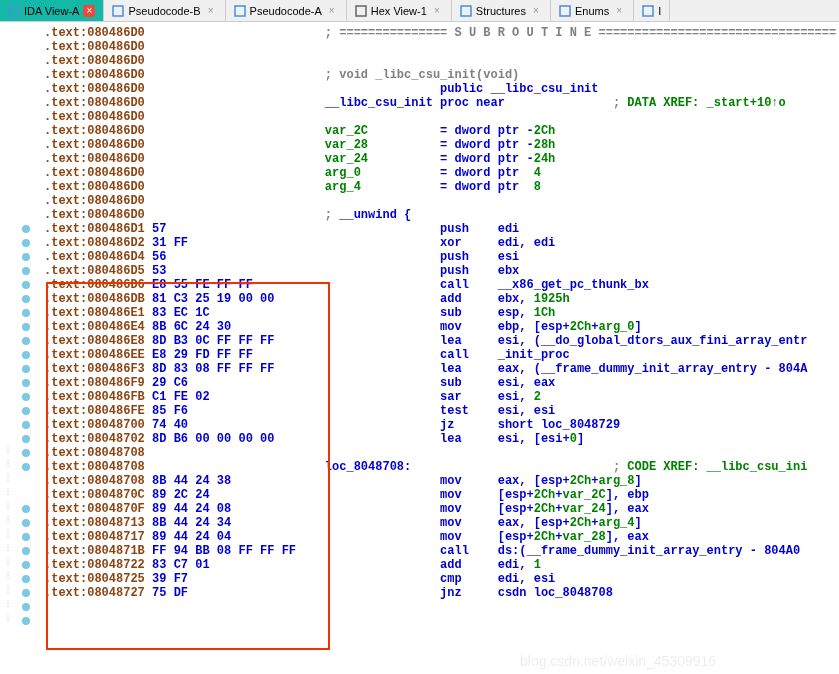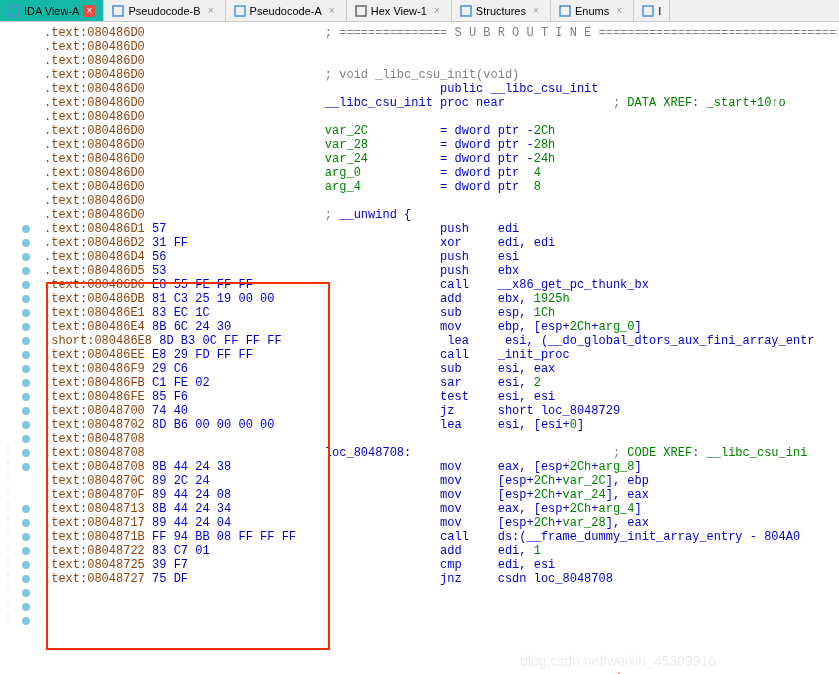--- a/index.html
+++ b/index.html
@@ -56,21 +56,21 @@
     background: #7ec8e3;
   }
   .gutter-arrow {
     position: absolute;
     left: 4px;
     width: 20px;
     color: #bbb;
     font-size: 8px;
     line-height: 8px;
   }
-  .lines { margin-left: 44px; }
+  .lines { margin-left: 44px; font-weight: bold; }
   .line { white-space: pre; height: 14px; }
   .addr { color: #8B4513; }
   .hex { color: #0000cd; }
   .kw { color: #0000cd; }
   .green { color: #008000; text-align: right; }
   .comment { color: #808080; }
   .xref { color: #008000; }
   .red-box {
     position: absolute;
     border: 2px solid #e30;
@@ -214,22 +214,23 @@
       <div class="line"><span class="addr">.text:080486D0</span> <span class="hex">                        </span><span><span class="kw"></span></span></div>
       <div class="line"><span class="addr">.text:080486D0</span> <span class="hex">                        </span><span><span class="comment">; </span><span class="kw">__unwind {</span></span></div>
       <div class="line"><span class="addr">.text:080486D1</span> <span class="hex">57                      </span><span><span class="kw">                push    </span><span class="kw">edi</span></span></div>
       <div class="line"><span class="addr">.text:080486D2</span> <span class="hex">31 FF                   </span><span><span class="kw">                xor     </span><span class="kw">edi, edi</span></span></div>
       <div class="line"><span class="addr">.text:080486D4</span> <span class="hex">56                      </span><span><span class="kw">                push    </span><span class="kw">esi</span></span></div>
       <div class="line"><span class="addr">.text:080486D5</span> <span class="hex">53                      </span><span><span class="kw">                push    </span><span class="kw">ebx</span></span></div>
       <div class="line"><span class="addr">.text:080486D6</span> <span class="hex">E8 55 FE FF FF          </span><span><span class="kw">                call    </span><span class="kw">__x86_get_pc_thunk_bx</span></span></div>
       <div class="line"><span class="addr">.text:080486DB</span> <span class="hex">81 C3 25 19 00 00       </span><span><span class="kw">                add     </span><span class="kw">ebx, </span><span class="green">1925h</span></span></div>
       <div class="line"><span class="addr">.text:080486E1</span> <span class="hex">83 EC 1C                </span><span><span class="kw">                sub     </span><span class="kw">esp, </span><span class="green">1Ch</span></span></div>
       <div class="line"><span class="addr">.text:080486E4</span> <span class="hex">8B 6C 24 30             </span><span><span class="kw">                mov     </span><span class="kw">ebp, [esp+</span><span class="green">2Ch</span><span class="kw">+</span><span class="green">arg_0</span><span class="kw">]</span></span></div>
-      <div class="line"><span class="addr">.short:080486E8</span> <span class="hex">8D B3 0C FF FF FF       </span><span><span class="kw">                lea     </span><span class="kw">esi, (</span><span class="kw">__do_global_dtors_aux_fini_array_entr</span></span></div>
+      <div class="line"><span class="addr">.text:080486E8</span> <span class="hex">8D B3 0C FF FF FF       </span><span><span class="kw">                lea     </span><span class="kw">esi, (</span><span class="kw">__do_global_dtors_aux_fini_array_entr</span></span></div>
       <div class="line"><span class="addr">.text:080486EE</span> <span class="hex">E8 29 FD FF FF          </span><span><span class="kw">                call    </span><span class="kw">_init_proc</span></span></div>
+      <div class="line"><span class="addr">.text:080486F3</span> <span class="hex">8D 83 08 FF FF FF       </span><span><span class="kw">                lea     </span><span class="kw">eax, (</span><span class="kw">__frame_dummy_init_array_entry - 804A</span></span></div>
       <div class="line"><span class="addr">.text:080486F9</span> <span class="hex">29 C6                   </span><span><span class="kw">                sub     </span><span class="kw">esi, eax</span></span></div>
       <div class="line"><span class="addr">.text:080486FB</span> <span class="hex">C1 FE 02                </span><span><span class="kw">                sar     </span><span class="kw">esi, </span><span class="green">2</span></span></div>
       <div class="line"><span class="addr">.text:080486FE</span> <span class="hex">85 F6                   </span><span><span class="kw">                test    </span><span class="kw">esi, esi</span></span></div>
       <div class="line"><span class="addr">.text:08048700</span> <span class="hex">74 40                   </span><span><span class="kw">                jz      </span><span class="kw">short loc_8048729</span></span></div>
       <div class="line"><span class="addr">.text:08048702</span> <span class="hex">8D B6 00 00 00 00       </span><span><span class="kw">                lea     </span><span class="kw">esi, [esi+</span><span class="green">0</span><span class="kw">]</span></span></div>
       <div class="line"><span class="addr">.text:08048708</span> <span class="hex">                        </span><span><span class="kw"></span></span></div>
       <div class="line"><span class="addr">.text:08048708</span> <span class="hex">                        </span><span><span class="kw">loc_8048708:</span><span class="comment">                            ; </span><span class="xref">CODE XREF: __libc_csu_ini</span></span></div>
       <div class="line"><span class="addr">.text:08048708</span> <span class="hex">8B 44 24 38             </span><span><span class="kw">                mov     </span><span class="kw">eax, [esp+</span><span class="green">2Ch</span><span class="kw">+</span><span class="green">arg_8</span><span class="kw">]</span></span></div>
       <div class="line"><span class="addr">.text:0804870C</span> <span class="hex">89 2C 24                </span><span><span class="kw">                mov     </span><span class="kw">[esp+</span><span class="green">2Ch</span><span class="kw">+</span><span class="green">var_2C</span><span class="kw">], ebp</span></span></div>
       <div class="line"><span class="addr">.text:0804870F</span> <span class="hex">89 44 24 08             </span><span><span class="kw">                mov     </span><span class="kw">[esp+</span><span class="green">2Ch</span><span class="kw">+</span><span class="green">var_24</span><span class="kw">], eax</span></span></div>

